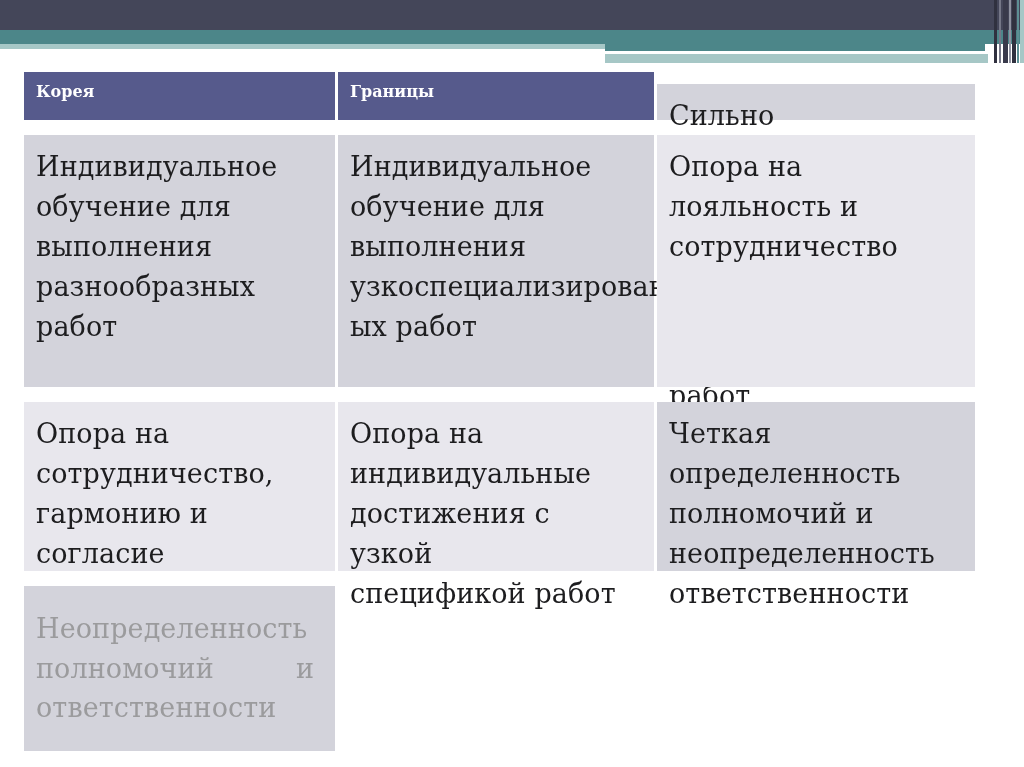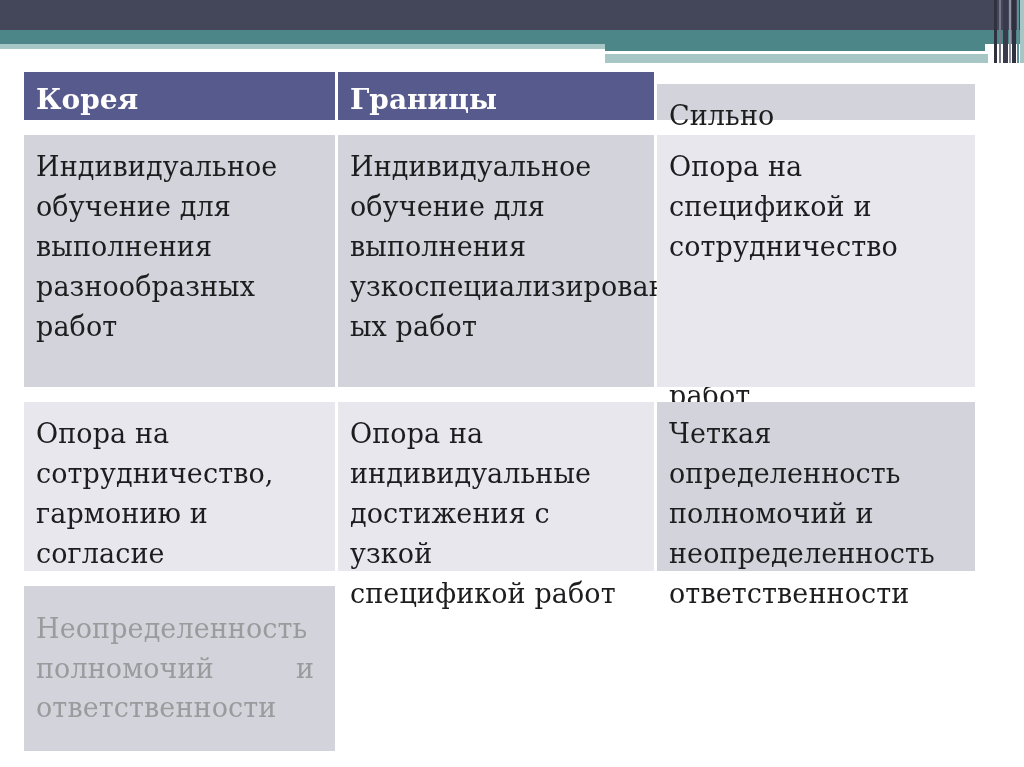--- a/index.html
+++ b/index.html
@@ -45,21 +45,21 @@
     display: grid;
     grid-template-columns: 311px 316px 318px;
     grid-template-rows: 48px 264px 181px 177px;
     gap: 3px;
     background: #ffffff;
   }
   .th {
     background: var(--header-bg, #565a8c);
     color: var(--header-text, #ffffff);
     font-weight: bold;
-    font-size: 28px;
+    font-size: 16px;
     padding: 9px 12px 0 12px;
     line-height: 1.35;
   }
   .cell {
     font-size: 27px;
     line-height: 1.48;
     color: var(--body-text, #1d1d1f);
     padding: 12px 21px 12px 12px;
     white-space: pre-line;
     letter-spacing: 0.1px;
@@ -116,21 +116,21 @@
     <div class="cell row-dark">Индивидуальное
 обучение для
 выполнения
 разнообразных работ</div>
     <div class="cell row-dark">Индивидуальное
 обучение для
 выполнения
 узкоспециализированн
 ых работ</div>
 
-    <div class="cell row-light">Опора на спецификой и
+    <div class="cell row-light">Опора на лояльность и
 сотрудничество</div>
     <div class="cell row-light">Опора на
 сотрудничество,
 гармонию и согласие</div>
     <div class="cell row-light">Опора на
 индивидуальные
 достижения с узкой
 спецификой работ</div>
 
     <div class="cell row-dark">Четкая определенность

